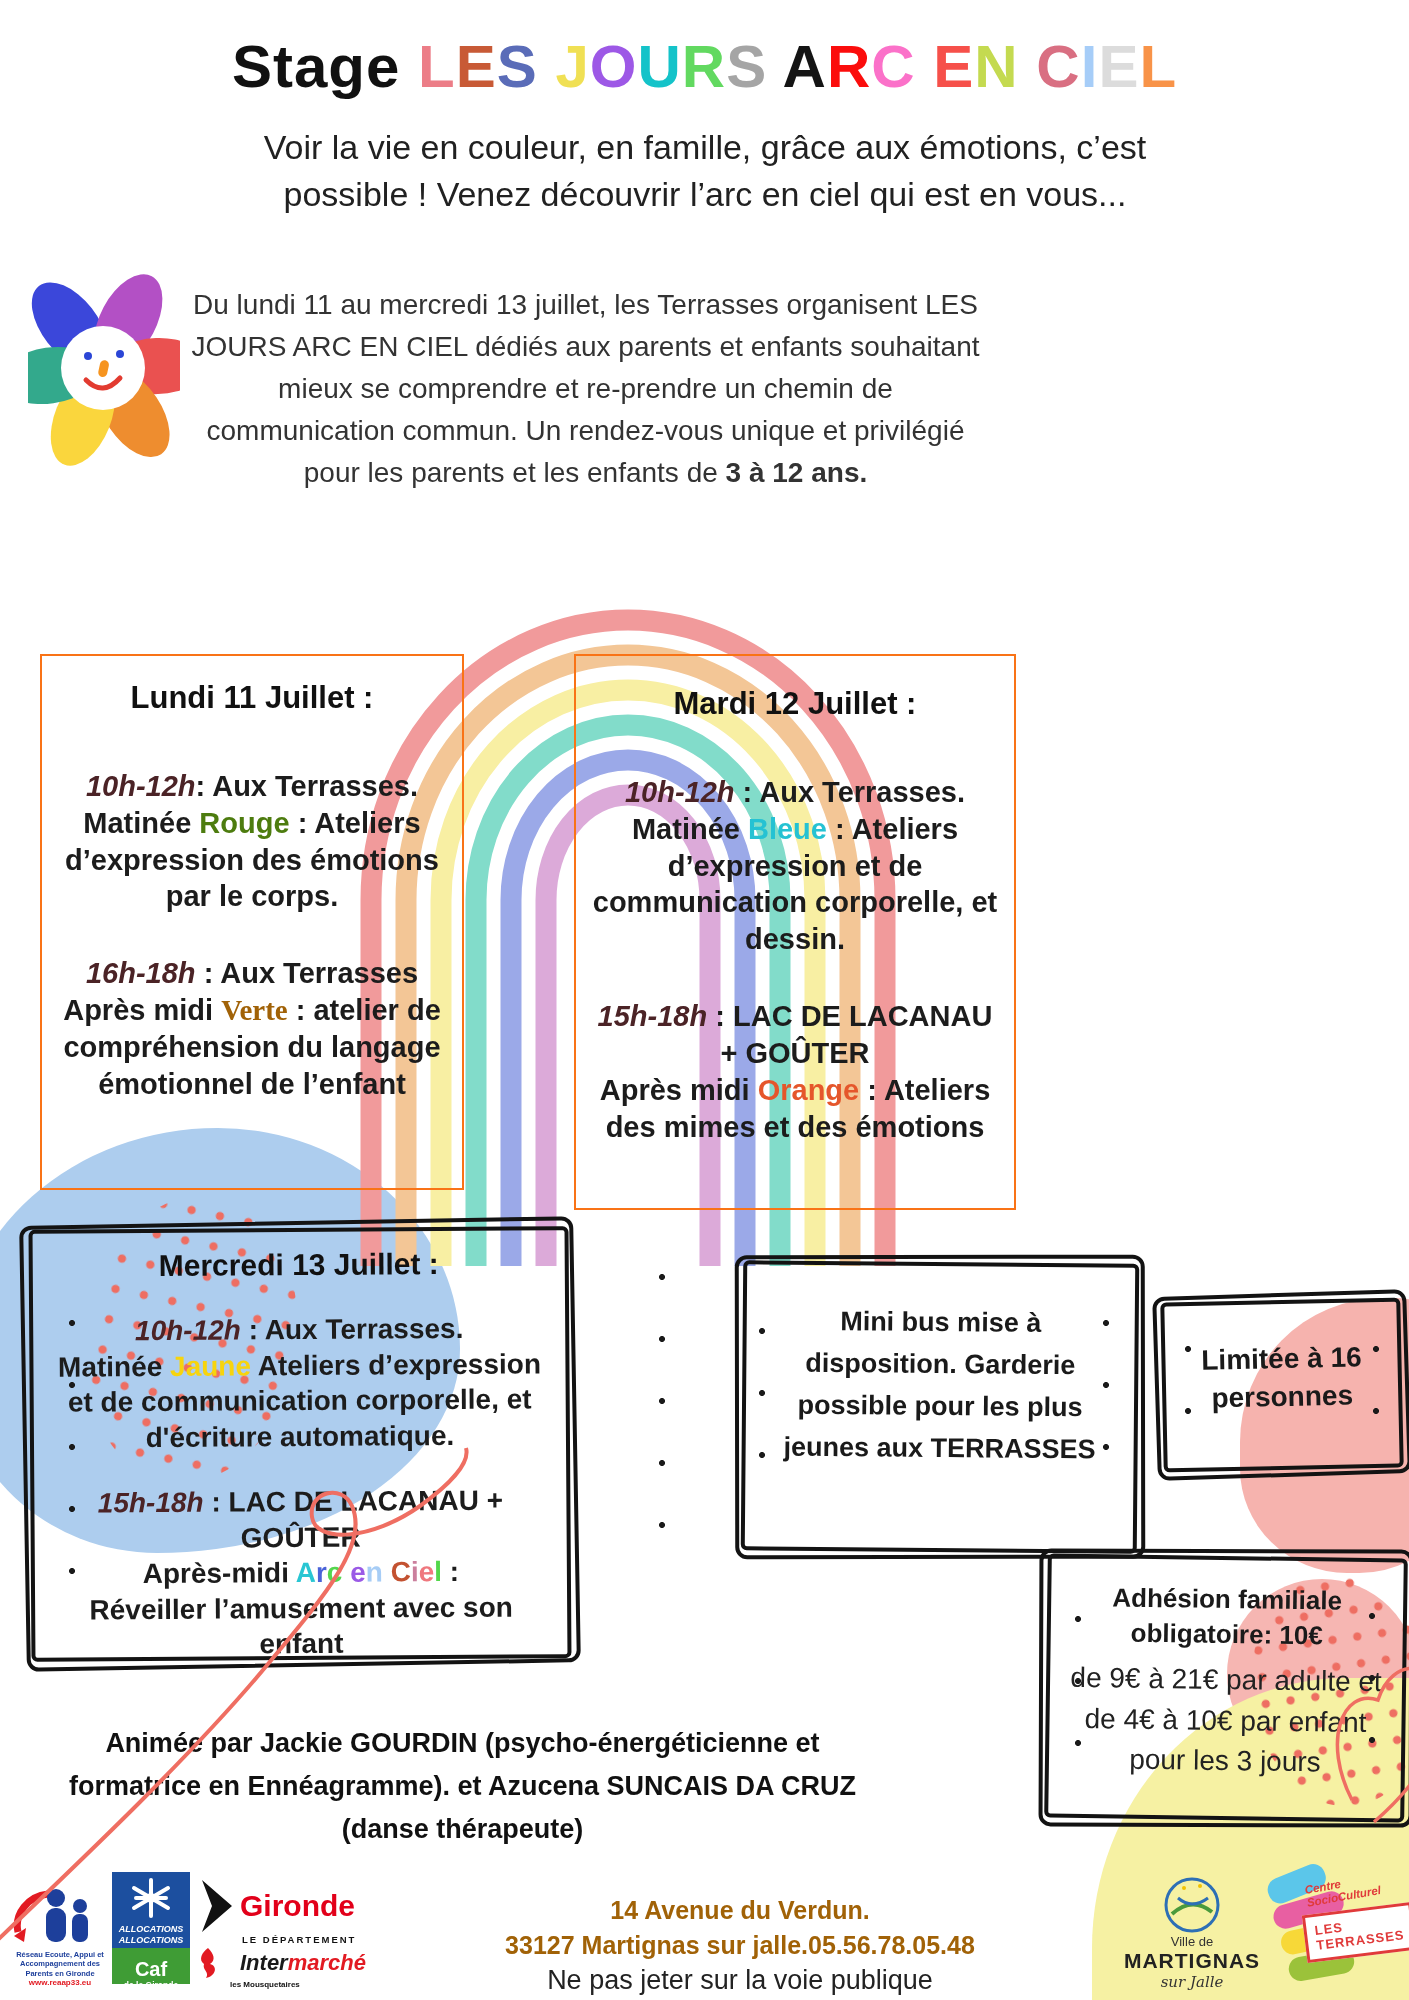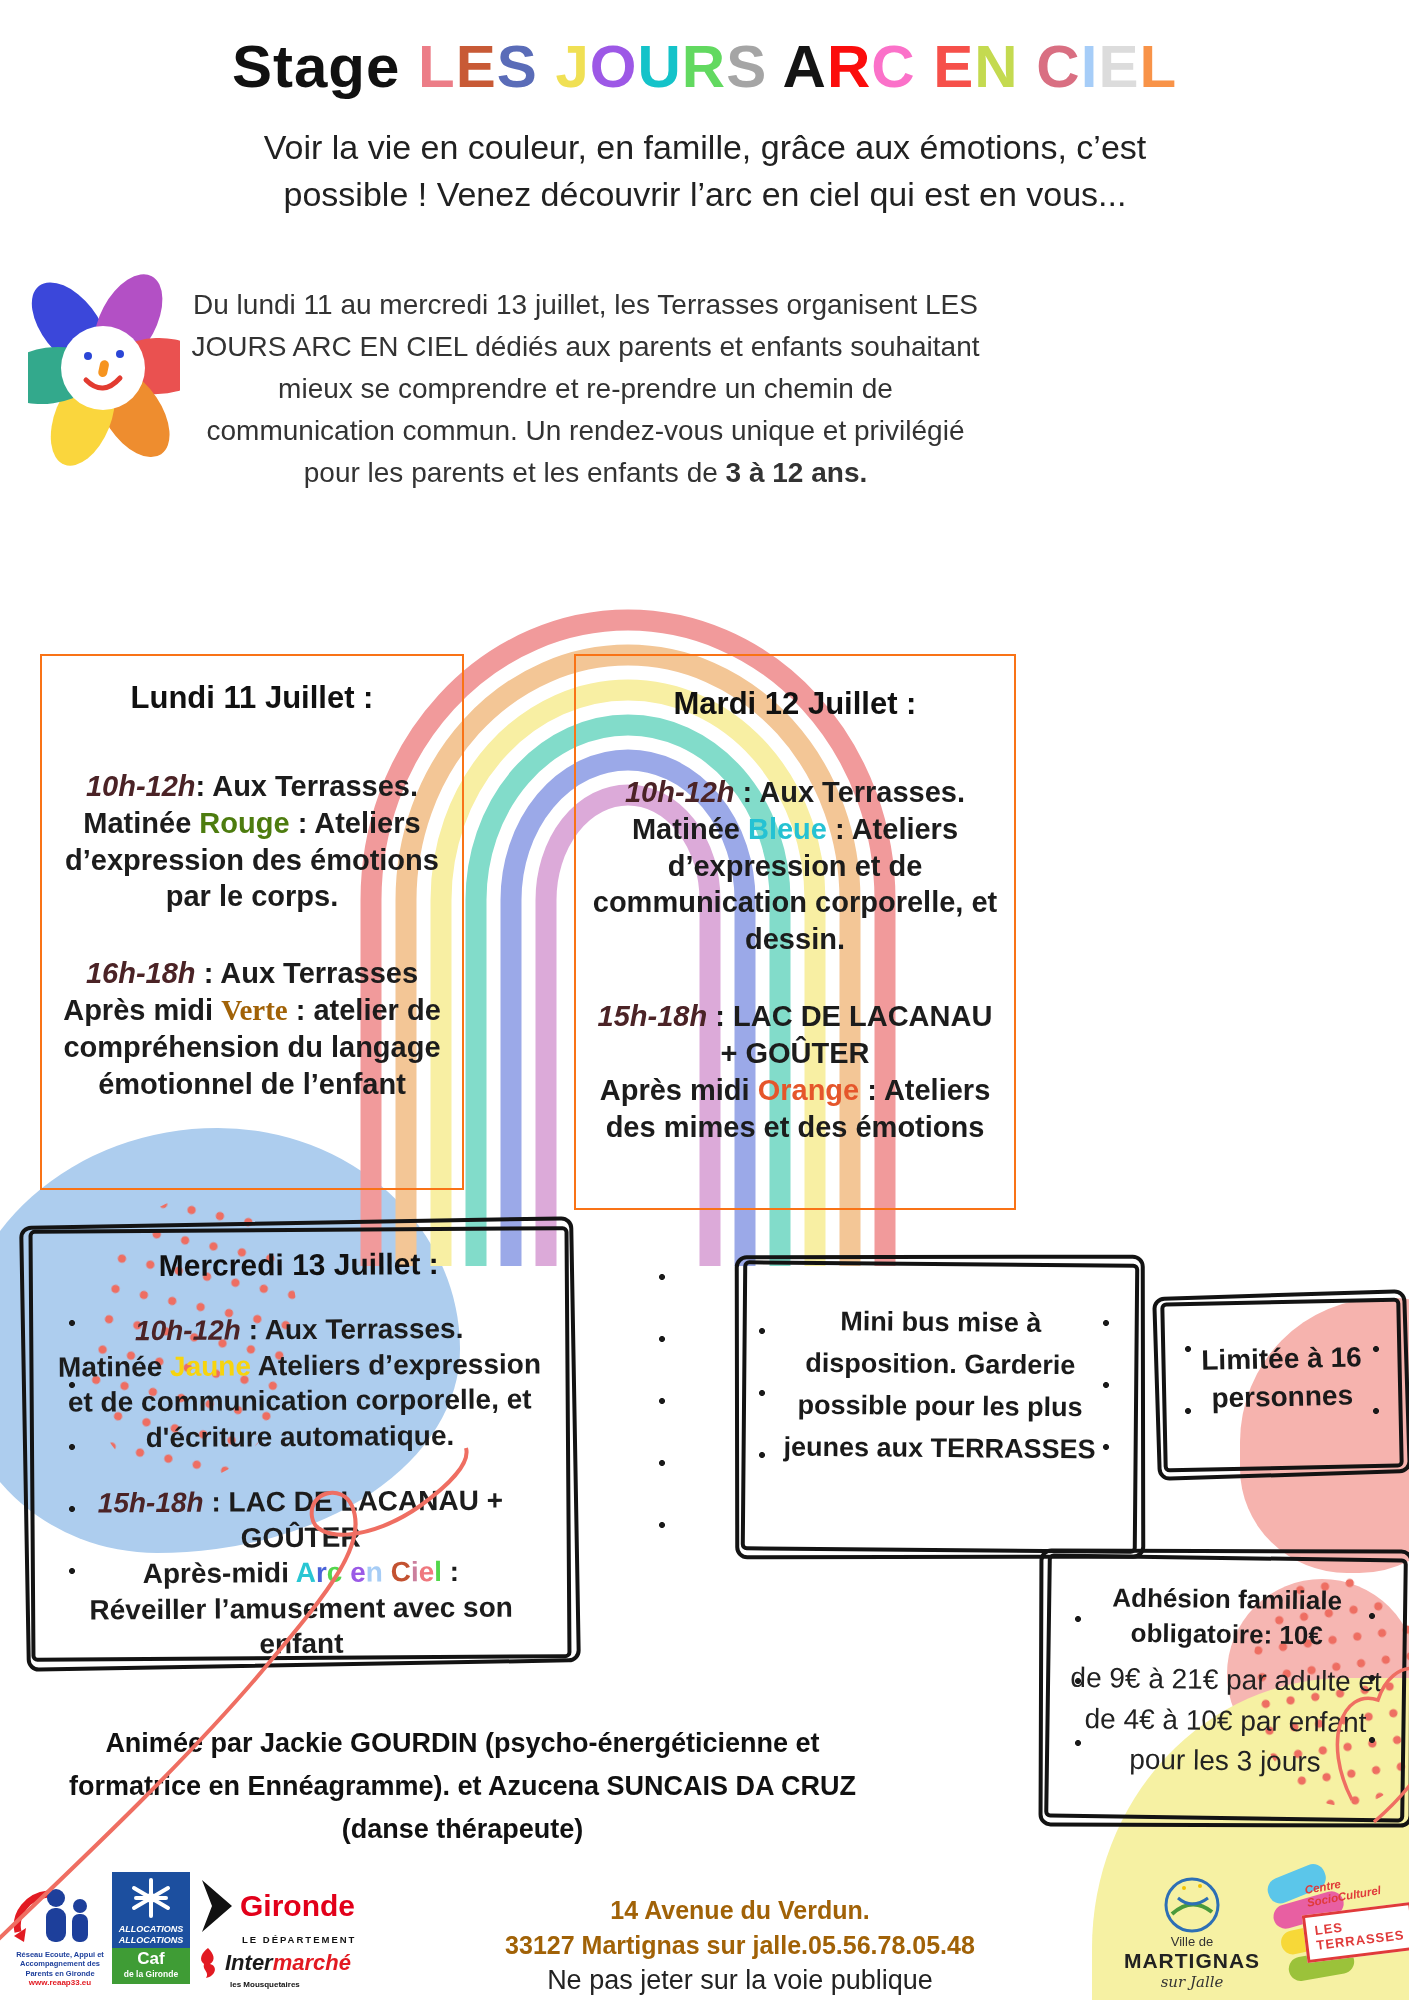--- a/index.html
+++ b/index.html
@@ -68,28 +68,28 @@
 
   
   .logo{position:absolute;z-index:2;}
   #logo-reseau{left:12px;top:1884px;width:96px;}
   #logo-reseau .rtext{font-size:7.5px;line-height:1.25;color:#1d3f9b;font-weight:700;text-align:center;}
   #logo-reseau .rurl{font-size:8px;color:#e21a22;font-weight:800;text-align:center;}
   #logo-caf{left:112px;top:1872px;width:78px;}
   .caf-blue{width:78px;height:76px;background:#1c4f9f;position:relative;text-align:center;}
   .caf-top{position:absolute;bottom:3px;left:0;width:100%;color:#fff;font-size:9px;font-weight:700;line-height:1.15;font-style:italic;}
   .caf-green{width:78px;height:36px;background:#3f9c35;color:#fff;text-align:center;}
-  .caf-brand{font-size:17px;font-weight:800;line-height:1.1;padding-top:2px;}
+  .caf-brand{font-size:20px;font-weight:800;line-height:1.1;padding-top:10px;}
   .caf-sub{font-size:8.5px;font-weight:700;}
   #logo-gironde{left:200px;top:1878px;width:168px;}
   .gir-row{display:flex;align-items:center;gap:6px;}
   .gir-brand{font-size:30px;font-weight:700;color:#e2001a;line-height:1;}
   .gir-sub{font-size:9.5px;font-weight:700;letter-spacing:2px;color:#111;margin-left:42px;}
   #logo-inter{left:196px;top:1946px;width:190px;}
-  .int-row{display:flex;align-items:center;gap:5px;}
+  .int-row{display:flex;align-items:center;gap:20px;}
   .int-brand{font-size:22px;font-weight:800;font-style:italic;line-height:1;}
   .int-red{color:#e21a22;}
   .int-sub{font-size:8px;font-weight:700;margin-left:34px;color:#111;}
   #logo-martignas{left:1122px;top:1876px;width:140px;text-align:center;}
   .mart-top{font-size:13px;color:#333;}
   .mart-brand{font-size:21px;font-weight:800;letter-spacing:1px;color:#222;}
   .mart-sub{font-size:15px;font-style:italic;font-family:"DejaVu Serif",serif;color:#333;}
   #logo-terrasses{left:1264px;top:1858px;width:148px;height:142px;transform:rotate(-4deg);}
   .ter-stroke{position:absolute;border-radius:12px;}
   .ter-script{position:absolute;left:44px;top:18px;width:110px;font-size:11.5px;font-weight:700;font-style:italic;

